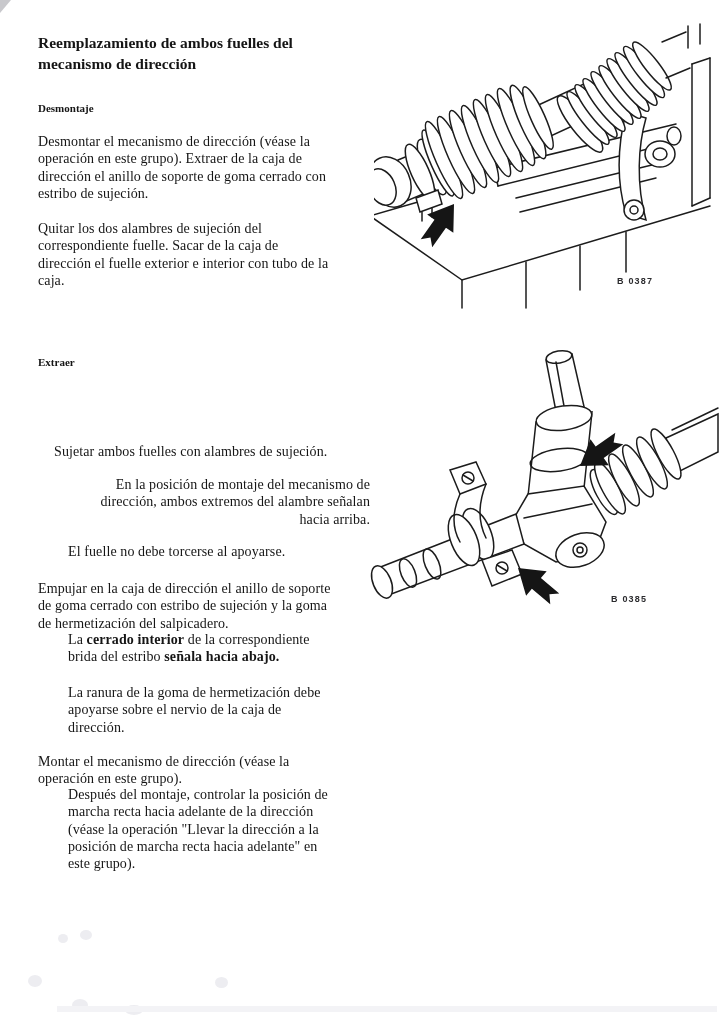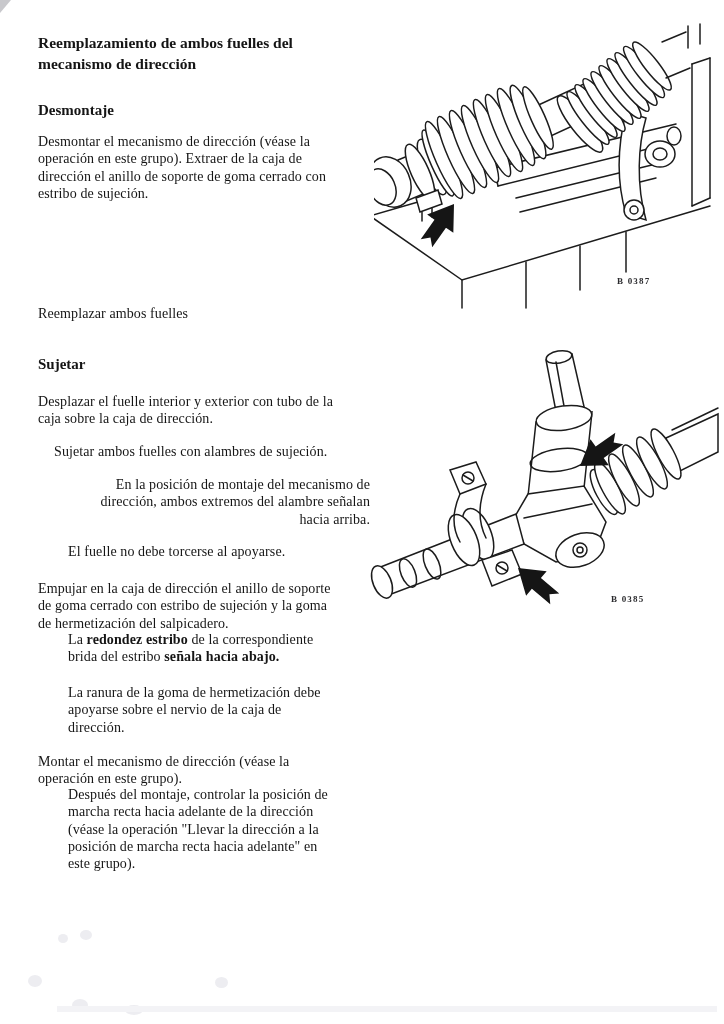--- a/index.html
+++ b/index.html
@@ -5,25 +5,25 @@
   html,body { margin:0; padding:0; background:#ffffff; }
   .page {
     position:relative; width:724px; height:1024px; background:#ffffff;
     overflow:hidden; font-family:"Liberation Serif","DejaVu Serif",serif;
     color:#151515;
   }
   .block { position:absolute; white-space:pre-line; }
   .body-text { font-size:14px; line-height:17.3px; letter-spacing:0.1px; width:340px; }
   .indent { width:302px; }
   .doc-title { font-weight:bold; font-size:15.5px; line-height:20.5px; width:340px; }
-  .section-heading { font-weight:bold; font-size:15px; }
+  .section-heading { font-weight:bold; font-size:11px; }
   .bold-inline { font-weight:bold; }
   .figure { position:absolute; }
   .fig-caption {
-    position:absolute; font-family:Liberation Serif, serif;
+    position:absolute; font-family:Liberation Sans, sans-serif;
     font-size:9px; font-weight:bold; color:#2b2b2e; letter-spacing:1.2px;text-align:center;
   }
   svg { display:block; }
   .line { stroke:#1c1c1c; stroke-width:1.5; fill:none; stroke-linecap:round; }
   .shape { stroke:#1c1c1c; stroke-width:1.5; fill:#ffffff; }
   .solid { fill:#151515; stroke:none; }
   
   .artifact { position:absolute; pointer-events:none; }
   .corner-smudge { left:0; top:0; width:0; height:0;
     border-left:11px solid #9a9aa2; border-bottom:13px solid transparent; opacity:.55; }
@@ -38,41 +38,42 @@
   <div class="block doc-title" style="left:38px; top:33px;">Reemplazamiento de ambos fuelles del
 mecanismo de dirección</div>
 
   <div class="block section-heading" style="left:38px; top:102px;">Desmontaje</div>
 
   <div class="block body-text" style="left:38px; top:133px;">Desmontar el mecanismo de dirección (véase la
 operación en este grupo). Extraer de la caja de
 dirección el anillo de soporte de goma cerrado con
 estribo de sujeción.</div>
 
-
-  <div class="block body-text" style="left:38px; top:305px;">Reemplazar ambos fuelles</div>
-
-  <div class="block section-heading" style="left:38px; top:356px;">Sujetar</div>
-
-  <div class="block body-text" style="left:38px; top:393px;">Desplazar el fuelle interior y exterior con tubo de la
-caja sobre la caja de dirección.</div>
+  <div class="block body-text" style="left:38px; top:220px;">Quitar los dos alambres de sujeción del
+correspondiente fuelle. Sacar de la caja de
+dirección el fuelle exterior e interior con tubo de la
+caja.</div>
+
+
+  <div class="block section-heading" style="left:38px; top:356px;">Extraer</div>
+
 
   <div class="block body-text" style="left:38px; top:443px;margin-left:16px;">Sujetar ambos fuelles con alambres de sujeción.</div>
 
   <div class="block body-text indent" style="left:68px; top:476px;text-align:right;">En la posición de montaje del mecanismo de
 dirección, ambos extremos del alambre señalan
 hacia arriba.</div>
 
   <div class="block body-text indent" style="left:68px; top:543px;">El fuelle no debe torcerse al apoyarse.</div>
 
   <div class="block body-text" style="left:38px; top:580px;">Empujar en la caja de dirección el anillo de soporte
 de goma cerrado con estribo de sujeción y la goma
 de hermetización del salpicadero.</div>
 
-  <div class="block body-text indent" style="left:68px; top:631px;"><span>La </span><span class="bold-inline">redondez estribo</span><span> de la correspondiente
+  <div class="block body-text indent" style="left:68px; top:631px;"><span>La </span><span class="bold-inline">cerrado interior</span><span> de la correspondiente
 brida del estribo </span><span class="bold-inline">señala hacia abajo.</span></div>
 
   <div class="block body-text indent" style="left:68px; top:684px;">La ranura de la goma de hermetización debe
 apoyarse sobre el nervio de la caja de
 dirección.</div>
 
   <div class="block body-text" style="left:38px; top:753px;">Montar el mecanismo de dirección (véase la
 operación en este grupo).</div>
 
   <div class="block body-text indent" style="left:68px; top:786px;">Después del montaje, controlar la posición de

